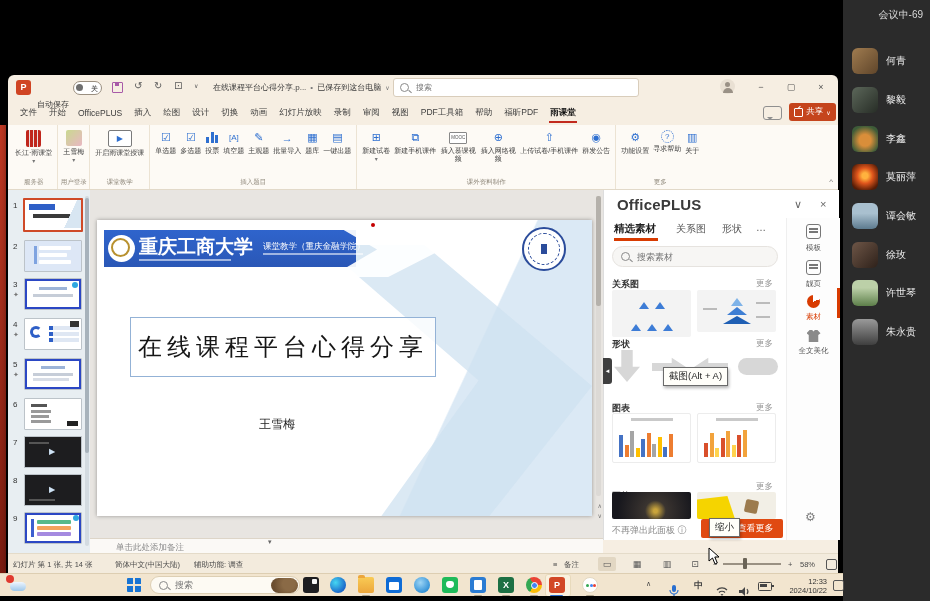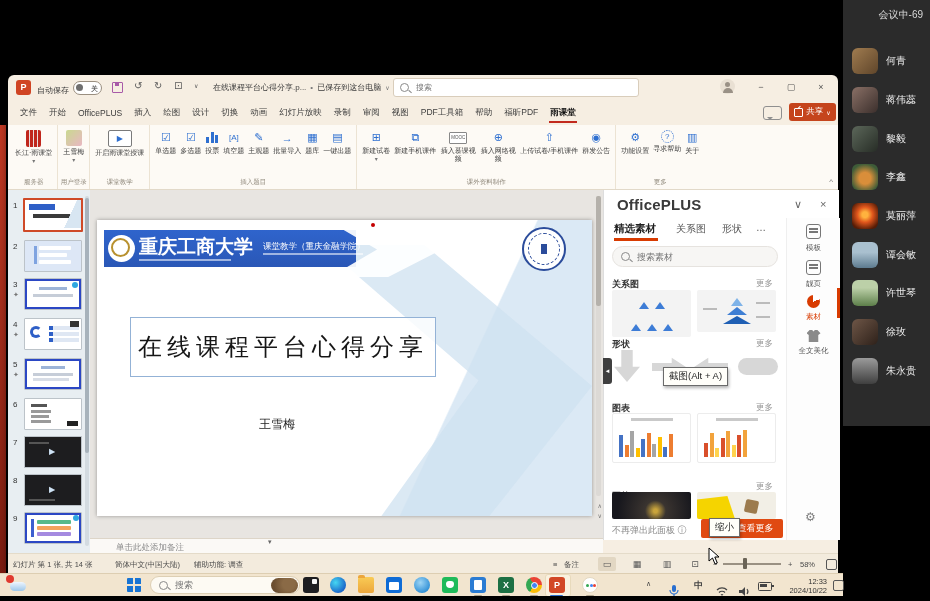--- a/index.html
+++ b/index.html
@@ -1,20 +1,20 @@
 <!DOCTYPE html>
 <html><head>
 <meta charset="utf-8">
 <style>
 html,body{margin:0;padding:0}
 #root{position:relative;width:930px;height:601px;background:#000;overflow:hidden;
   font-family:"Liberation Sans","DejaVu Sans",sans-serif;-webkit-font-smoothing:antialiased}
 .a{position:absolute}
 
-.sidebar{position:absolute;right:0;top:0;width:87px;height:426px;background:#2b2b2b}
+.sidebar{position:absolute;right:0;top:0;width:87px;height:601px;background:#2b2b2b}
 .meet{position:absolute;top:8px;right:7px;font-size:10px;color:#d9d9d9;white-space:nowrap}
 .prow{display:flex;align-items:center;height:38.7px;padding-left:9px;cursor:default}
 .pav{width:26px;height:26px;border-radius:6px;flex:none}
 .pname{margin-left:8px;font-size:10px;color:#ececec;white-space:nowrap}
 .av0{background:linear-gradient(135deg,#a07c50,#5f452a)}
 .av1{background:linear-gradient(135deg,#8a7066,#3b2f2c)}
 .av2{background:linear-gradient(135deg,#5c675a,#272d26)}
 .av3{background:radial-gradient(circle at 50% 55%,#d98e3a 30%,#3e5c38 75%)}
 .av4{background:radial-gradient(circle at 50% 45%,#ffb23e 15%,#e0561c 40%,#551c06 80%)}
 .av5{background:linear-gradient(#a9c0cf 40%,#5d7b8f)}
@@ -231,21 +231,21 @@
 <body>
 
 <div id="root">
 
   <div class="redstrip"></div>
 
   <div class="ppt">
 
     <div class="a" style="left:0;top:0;width:830px;height:25px">
       <div class="a" style="left:8px;top:5px;width:15px;height:15px;background:#d04423;border-radius:3px;color:#fff;font-size:9px;font-weight:bold;text-align:center;line-height:15px">P</div>
-      <span class="a tbtxt" style="left:29px;top:10px">自动保存</span>
+      <span class="a tbtxt" style="left:29px;top:24px">自动保存</span>
       <div class="pill">
         <div class="knob"></div>
         <span class="st">关</span>
       </div>
       <div class="floppy"></div>
       <span class="qicon" style="left:126px">↺</span>
       <span class="qicon" style="left:146px">↻</span>
       <span class="qicon" style="left:166px">⊡</span>
       <span class="qicon" style="left:186px;font-size:6px">∨</span>
       <div class="a" style="left:205px;top:7px;display:flex;gap:4px;align-items:center">
@@ -637,46 +637,42 @@
   </svg>
 
   <div class="sidebar">
     <span class="meet">会议中-69</span>
     <div style="position:absolute;top:42px;left:0;right:0">
       <div class="prow">
           <div class="pav av0"></div>
           <span class="pname">何青</span>
         </div>
       <div class="prow">
-          <div class="pav av1"></div>
-          <span class="pname">蒋伟蕊</span>
-        </div>
-      <div class="prow">
           <div class="pav av2"></div>
           <span class="pname">黎毅</span>
         </div>
       <div class="prow">
           <div class="pav av3"></div>
           <span class="pname">李鑫</span>
         </div>
       <div class="prow">
           <div class="pav av4"></div>
           <span class="pname">莫丽萍</span>
         </div>
       <div class="prow">
           <div class="pav av5"></div>
           <span class="pname">谭会敏</span>
         </div>
       <div class="prow">
+          <div class="pav av6"></div>
+          <span class="pname">徐玫</span>
+        </div>
+      <div class="prow">
           <div class="pav av7"></div>
           <span class="pname">许世琴</span>
-        </div>
-      <div class="prow">
-          <div class="pav av6"></div>
-          <span class="pname">徐玫</span>
         </div>
       <div class="prow">
           <div class="pav av9"></div>
           <span class="pname">朱永贵</span>
         </div>
     </div>
   </div>
 
   <div class="taskbar">
     <div class="weather">

